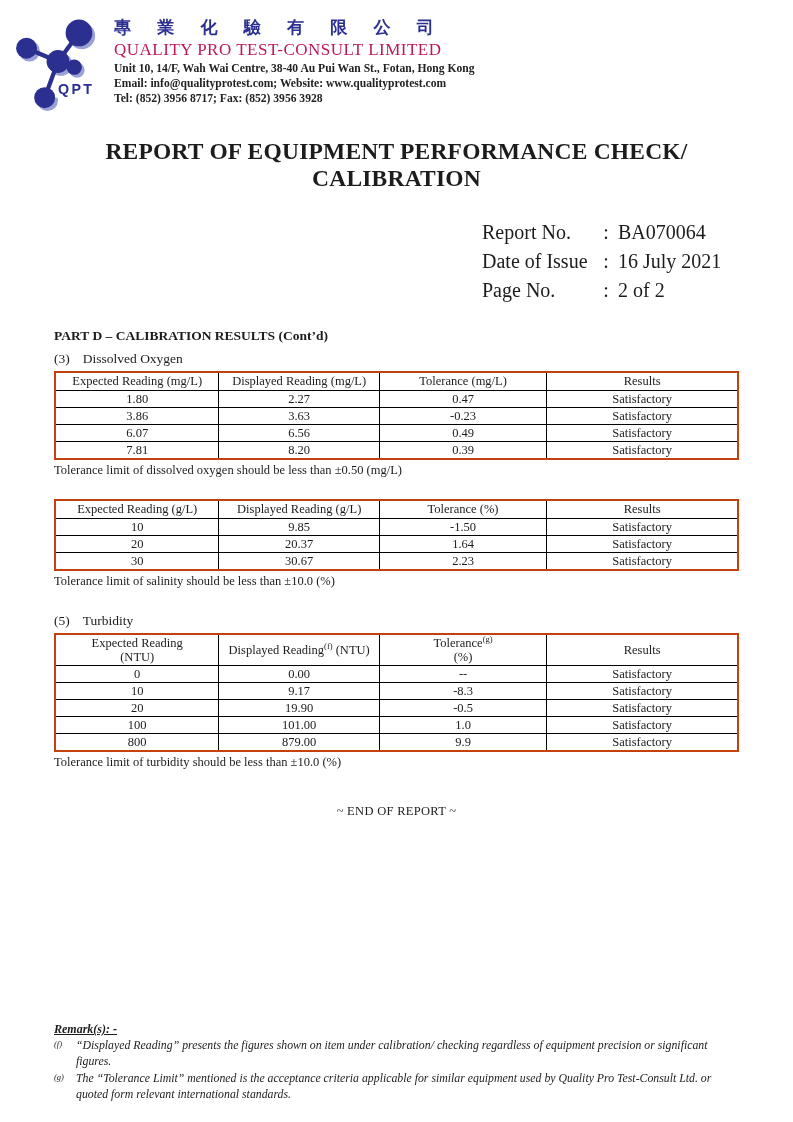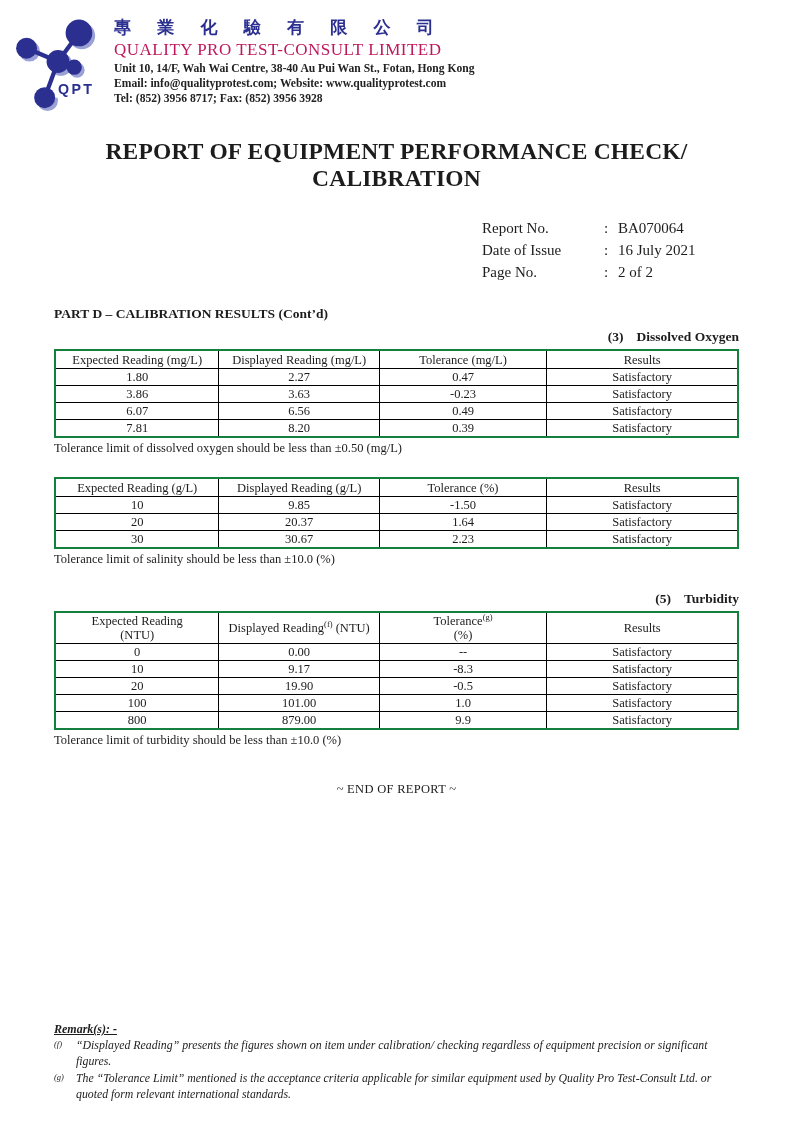--- a/index.html
+++ b/index.html
@@ -45,49 +45,49 @@
   
   .report-title {
     margin: 26px 0 0 0;
     text-align: center;
     font-size: 23.5px;
     font-weight: bold;
     letter-spacing: 0.2px;
   }
 
   
-  .report-info { margin: 26px 0 0 428px; font-size: 15px; }
+  .report-info { margin: 26px 0 0 428px; font-size: 20px; }
   .ri-row { display: flex; line-height: 1.45; }
   .ri-label { width: 112px; }
   .ri-sep { width: 24px; text-align: center; }
   .ri-value { }
 
   
   .part-heading { margin-top: 23px; font-size: 13.5px; font-weight: bold; }
   .section { margin-top: 0; }
-  .section-title { font-size: 13.5px; font-weight: bold; margin-top: 16px; text-align: right; }
+  .section-title { font-size: 13.5px; font-weight: normal; margin-top: 16px; }
   .section-title .num { margin-right: 13px; }
   .sec3 .section-title { margin-top: 7px; }
 
   table.results {
     width: 100%;
     border-collapse: collapse;
     margin-top: 4px;
     table-layout: fixed;
   }
   table.results th, table.results td {
     border: 1px solid #000;
     font-size: 12.5px;
     font-weight: normal;
     text-align: center;
     padding: 0 2px;
     height: 16px;
     line-height: 1.15;
   }
-  table.results { border: 2px solid #15803d; }
+  table.results { border: 2px solid #c2410c; }
   table.results thead th { height: 17px; }
   table.turbidity thead th { height: 30px; }
   col.c1 { width: 24%; }
   col.c2 { width: 23.5%; }
   col.c3 { width: 24.5%; }
   col.c4 { width: 28%; }
   sup.fn { font-size: 8.5px; line-height: 0; }
 
   .tol-note { font-size: 12.5px; margin-top: 3px; }
   .sec4 { margin-top: 21px; }

